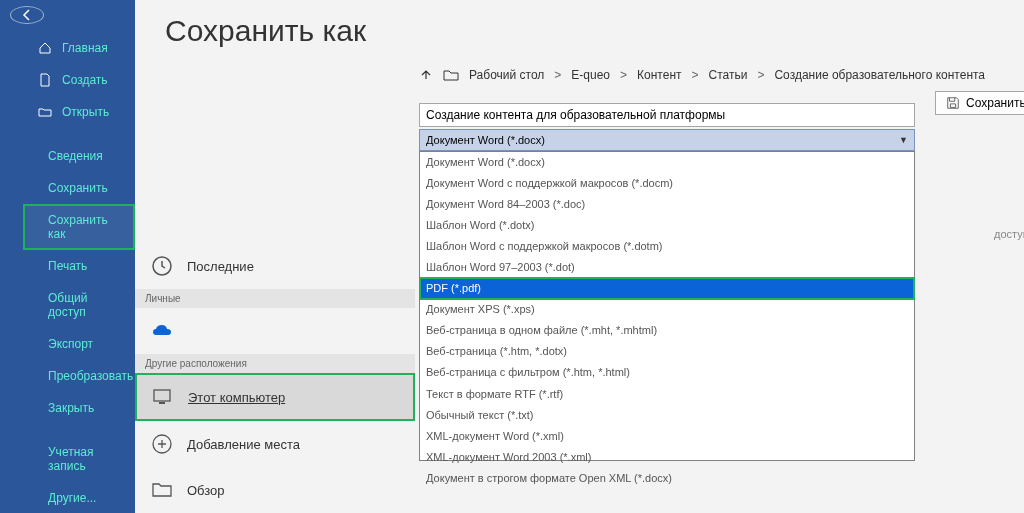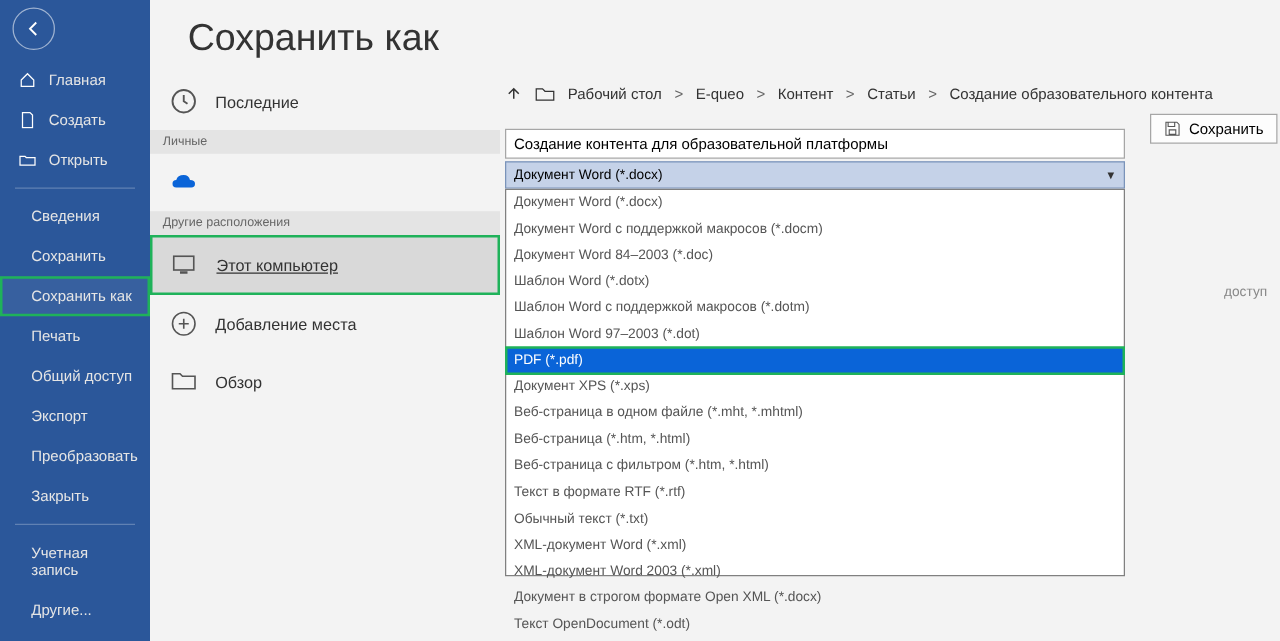--- a/index.html
+++ b/index.html
@@ -1,33 +1,33 @@
 <!DOCTYPE html>
 <html><head>
 <meta charset="utf-8">
 <style>
 * { margin: 0; padding: 0; box-sizing: border-box; font-family: "Segoe UI", Arial, sans-serif; }
 body { width: 1024px; height: 513px; overflow: hidden; display: flex; background: #fff; }
 
 
 .sidebar { width: 135px; background: #2b579a; color: #fff; display: flex; flex-direction: column; font-size: 12px; padding-top: 6px; }
 .back-btn { width: 34px; height: 34px; display: flex; align-items: center; justify-content: center; border: 1px solid rgba(255,255,255,0.55); border-radius: 50%; margin-left: 10px; margin-bottom: 8px; cursor: pointer; }
-.nav-item { display: flex; align-items: center; padding: 9px 10px 9px 15px; cursor: pointer; gap: 10px; color: #e5e5e5; }
+.nav-item { display: flex; align-items: center; padding: 9px 10px 9px 15px; cursor: pointer; gap: 10px; color: #5eead4; margin-left: 23px; }
 .nav-item.indent { padding-left: 25px; }
 .nav-item.selected { outline: 2px solid #1fb25a; outline-offset: -2px; background: rgba(255,255,255,0.06); }
 .nav-divider { height: 1px; background: rgba(255,255,255,0.25); margin: 6px 12px; }
 .nav-icon { width: 14px; height: 14px; flex-shrink: 0; display: inline-flex; align-items: center; justify-content: center; }
 
 
 .main { flex: 1; display: flex; flex-direction: column; background: #f3f3f3; }
 .page-title { font-size: 30px; font-weight: 300; color: #333; padding: 14px 0 10px 30px; }
 .main-body { flex: 1; display: flex; background: #f3f3f3; }
 
 
-.locations { width: 280px; display: flex; flex-direction: column; background: #f3f3f3; }
+.locations { width: 280px; display: flex; flex-direction: column; background: #f3f3f3; justify-content: flex-end; }
 .loc-section-label { font-size: 10px; color: #666; background: #e4e4e4; padding: 4px 10px; }
 .loc-item { display: flex; align-items: center; gap: 12px; padding: 10px 14px; cursor: pointer; font-size: 13px; color: #333; }
 .loc-item.selected { background: #d9d9d9; border: 1px solid #bbb; outline: 2px solid #1fb25a; outline-offset: -2px; text-decoration: underline; }
 .loc-icon { width: 26px; height: 26px; flex-shrink: 0; display: flex; align-items: center; justify-content: center; color: #555; }
 .loc-sub { font-size: 10px; color: #777; }
 
 
 .right-panel { flex: 1; padding: 10px 12px 10px 4px; position: relative; }
 .path-row { display: flex; align-items: flex-start; gap: 10px; font-size: 12px; color: #333; margin-bottom: 6px; }
 .path-row .crumb { cursor: pointer; }
@@ -193,28 +193,27 @@
           <div class="dropdown-list" id="dropdown-list">
               <div class="opt">Документ Word (*.docx)</div>
               <div class="opt">Документ Word с поддержкой макросов (*.docm)</div>
               <div class="opt">Документ Word 84–2003 (*.doc)</div>
               <div class="opt">Шаблон Word (*.dotx)</div>
               <div class="opt">Шаблон Word с поддержкой макросов (*.dotm)</div>
               <div class="opt">Шаблон Word 97–2003 (*.dot)</div>
               <div class="opt highlight">PDF (*.pdf)</div>
               <div class="opt">Документ XPS (*.xps)</div>
               <div class="opt">Веб-страница в одном файле (*.mht, *.mhtml)</div>
-              <div class="opt">Веб-страница (*.htm, *.html)</div>
+              <div class="opt">Веб-страница (*.htm, *.dotx)</div>
               <div class="opt">Веб-страница с фильтром (*.htm, *.html)</div>
               <div class="opt">Текст в формате RTF (*.rtf)</div>
               <div class="opt">Обычный текст (*.txt)</div>
               <div class="opt">XML-документ Word (*.xml)</div>
               <div class="opt">XML-документ Word 2003 (*.xml)</div>
               <div class="opt">Документ в строгом формате Open XML (*.docx)</div>
-              <div class="opt">Текст OpenDocument (*.odt)</div>
             </div>
         </div>
         <button class="save-btn">
           <svg class="save-icon" viewBox="0 0 16 16">
               <path d="M2 2 H12 L14 4 V14 H2 Z M4 2 V6 H10 V2 M5 9 H11 V13 H5 Z" stroke="#555" fill="none" stroke-width="1"></path>
             </svg>
           <span>Сохранить</span>
         </button>
       </div>
 

